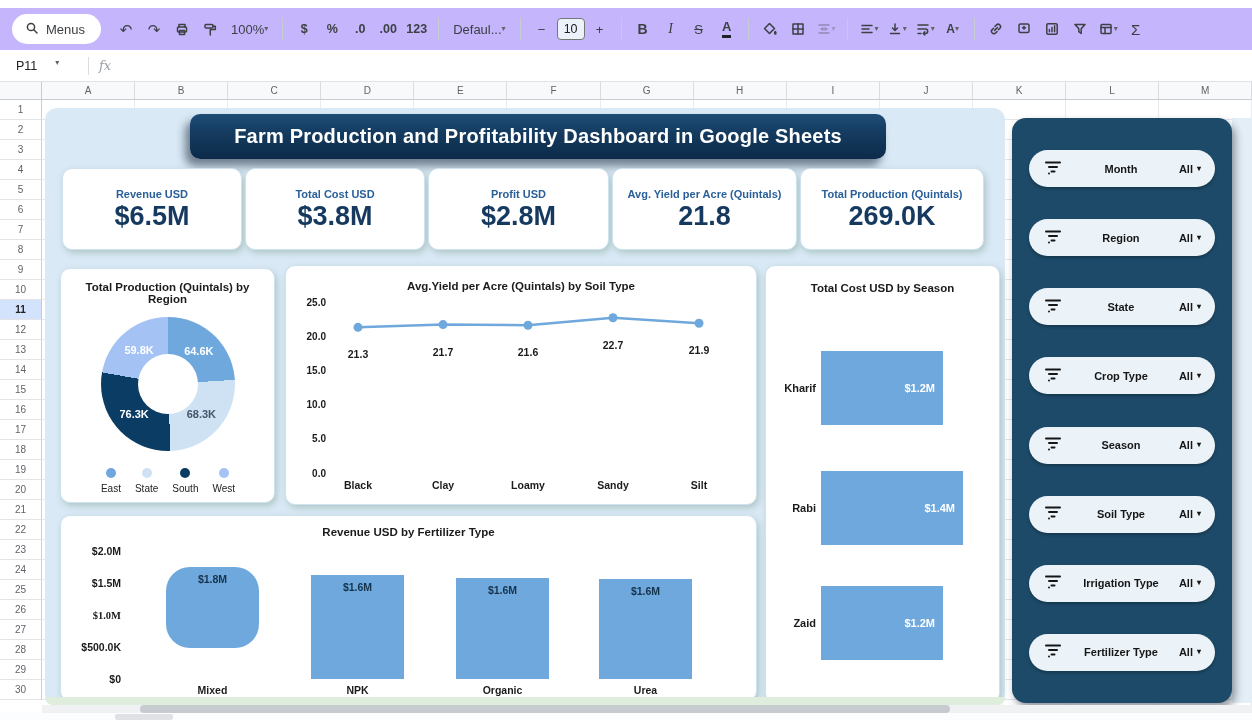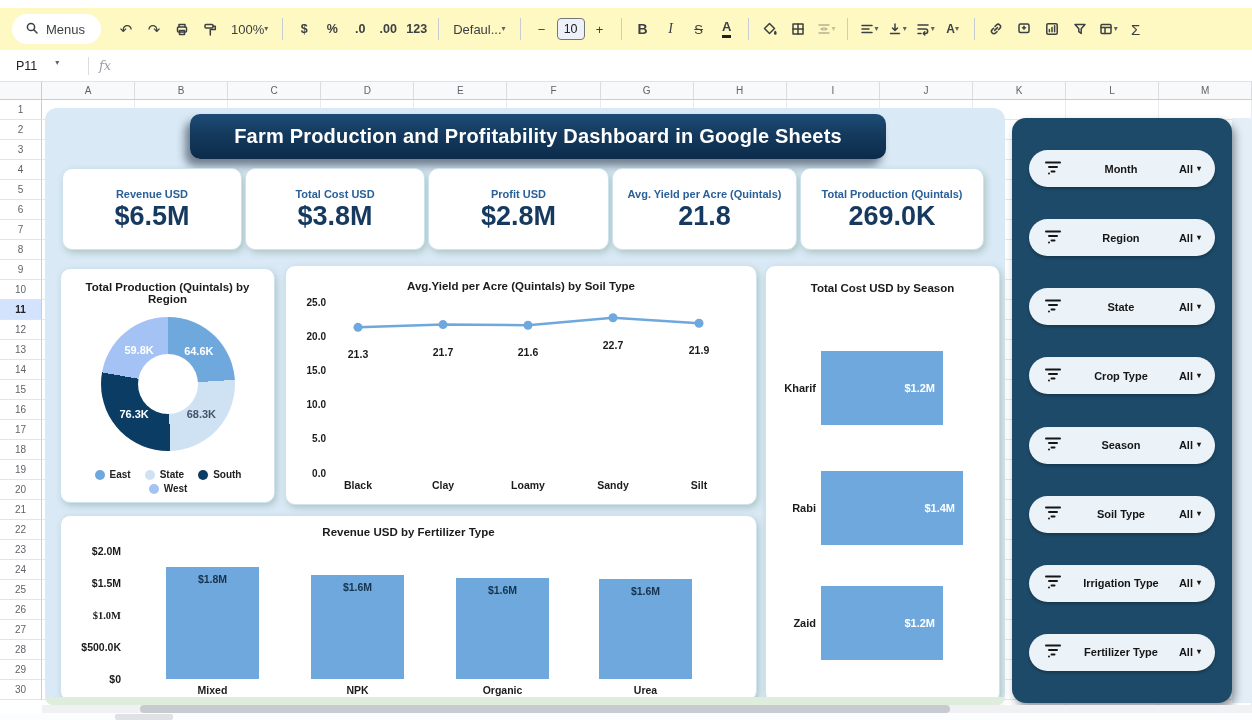--- a/index.html
+++ b/index.html
@@ -1,21 +1,21 @@
 <!DOCTYPE html>
 <html><head>
 <meta charset="utf-8">
 <style>
   * { box-sizing: border-box; margin: 0; padding: 0; }
   body { font-family: "Liberation Sans", sans-serif; background:#fff; }
   .app { position:relative; width:1252px; height:720px; overflow:hidden; background:#fff; }
 
   
   .topstrip { position:absolute; left:0; top:0; width:1252px; height:8px; background:#fff; }
-  .toolbar { position:absolute; left:0; top:8px; width:1252px; height:42px; background:#fef9c3;
+  .toolbar { position:absolute; left:0; top:8px; width:1252px; height:42px; background:#c4b5fd;
              display:flex; align-items:center; padding:0 12px; gap:2px; }
   .menus-pill { display:flex; align-items:center; gap:6px; background:#fff; border-radius:16px;
                 height:30px; padding:0 16px 0 12px; margin-right:10px; font-size:13px; color:#3c4043; }
   .tb-btn { display:flex; align-items:center; justify-content:center; min-width:26px; height:26px;
             border-radius:4px; color:#3c4043; font-size:13px; padding:0 3px; cursor:default; }
   .tb-btn svg { display:block; }
   .tb-glyph { font-size:15px; line-height:1; }
   .tb-txt { font-size:12.5px; font-weight:bold; color:#3c4043; }
   .tb-sel { display:flex; align-items:center; padding:0 6px; height:26px; border-radius:4px;
             font-size:13px; color:#3c4043; }
@@ -69,21 +69,21 @@
   .card-title { text-align:center; font-size:11.5px; font-weight:bold; color:#1b1b1b; }
 
   
   .donut-card { left:15px; top:160px; width:215px; height:235px; }
   .donut-wrap { position:absolute; left:40px; top:48px; width:134px; height:134px; }
   .donut-ring { position:absolute; inset:0; border-radius:50%; }
   .donut-hole { position:absolute; left:37px; top:37px; width:60px; height:60px; border-radius:50%; background:#fff; }
   .donut-label { position:absolute; font-size:11px; font-weight:bold; transform:translate(-50%,-50%); }
   .donut-legend { position:absolute; left:12px; bottom:8px; width:190px; display:flex; flex-wrap:wrap;
                   justify-content:center; column-gap:14px; row-gap:3px; }
-  .leg-item { display:flex; align-items:center; gap:5px; font-size:10px; font-weight:bold; color:#222; }
+  .leg-item { display:flex; align-items:center; gap:5px; font-size:10px; font-weight:normal; color:#222;flex-direction:column; }
   .leg-dot { width:10px; height:10px; border-radius:50%; flex:none; }
 
   
   .line-card { left:240px; top:157px; width:472px; height:240px; }
   .line-card .card-title { margin-top:14px; }
   .line-svg { position:absolute; left:0; top:26px; }
 
   
   .season-card { left:720px; top:157px; width:235px; height:438px; }
   .season-card .card-title { margin-top:16px; }
@@ -451,21 +451,21 @@
     </div>
 
     <div class="card rev-card">
       <div class="card-title">Revenue USD by Fertilizer Type</div>
       <div id="revPlot">
           <div class="rev-tick" style="top: 35px;">$2.0M</div>
           <div class="rev-tick" style="top: 67px;">$1.5M</div>
           <div class="rev-tick" style="top: 99px; font-family: Liberation Serif, serif;">$1.0M</div>
           <div class="rev-tick" style="top: 131px;">$500.0K</div>
           <div class="rev-tick" style="top: 163px;">$0</div>
-          <div class="rev-bar" style="left: 105px; top: 51px; height: 112px;">
+          <div class="rev-bar" style="left: 105px; top: 51px; height: 81px; border-radius: 24px;">
             <div class="rev-val">$1.8M</div>
           </div>
           <div class="rev-cat" style="left: 105px;">Mixed</div>
           <div class="rev-bar" style="left: 250px; top: 59px; height: 104px;">
             <div class="rev-val">$1.6M</div>
           </div>
           <div class="rev-cat" style="left: 250px;">NPK</div>
           <div class="rev-bar" style="left: 395px; top: 62px; height: 101px;">
             <div class="rev-val">$1.6M</div>
           </div>

